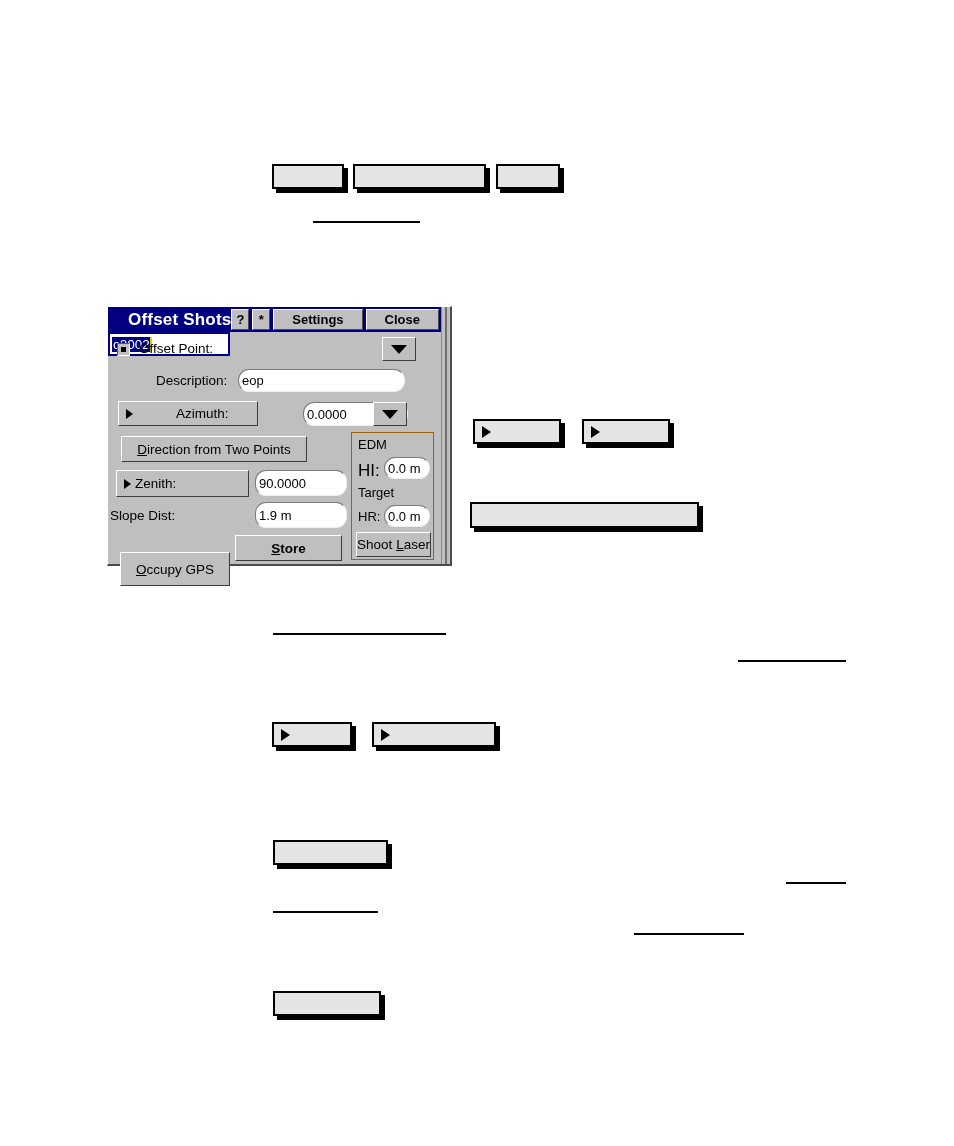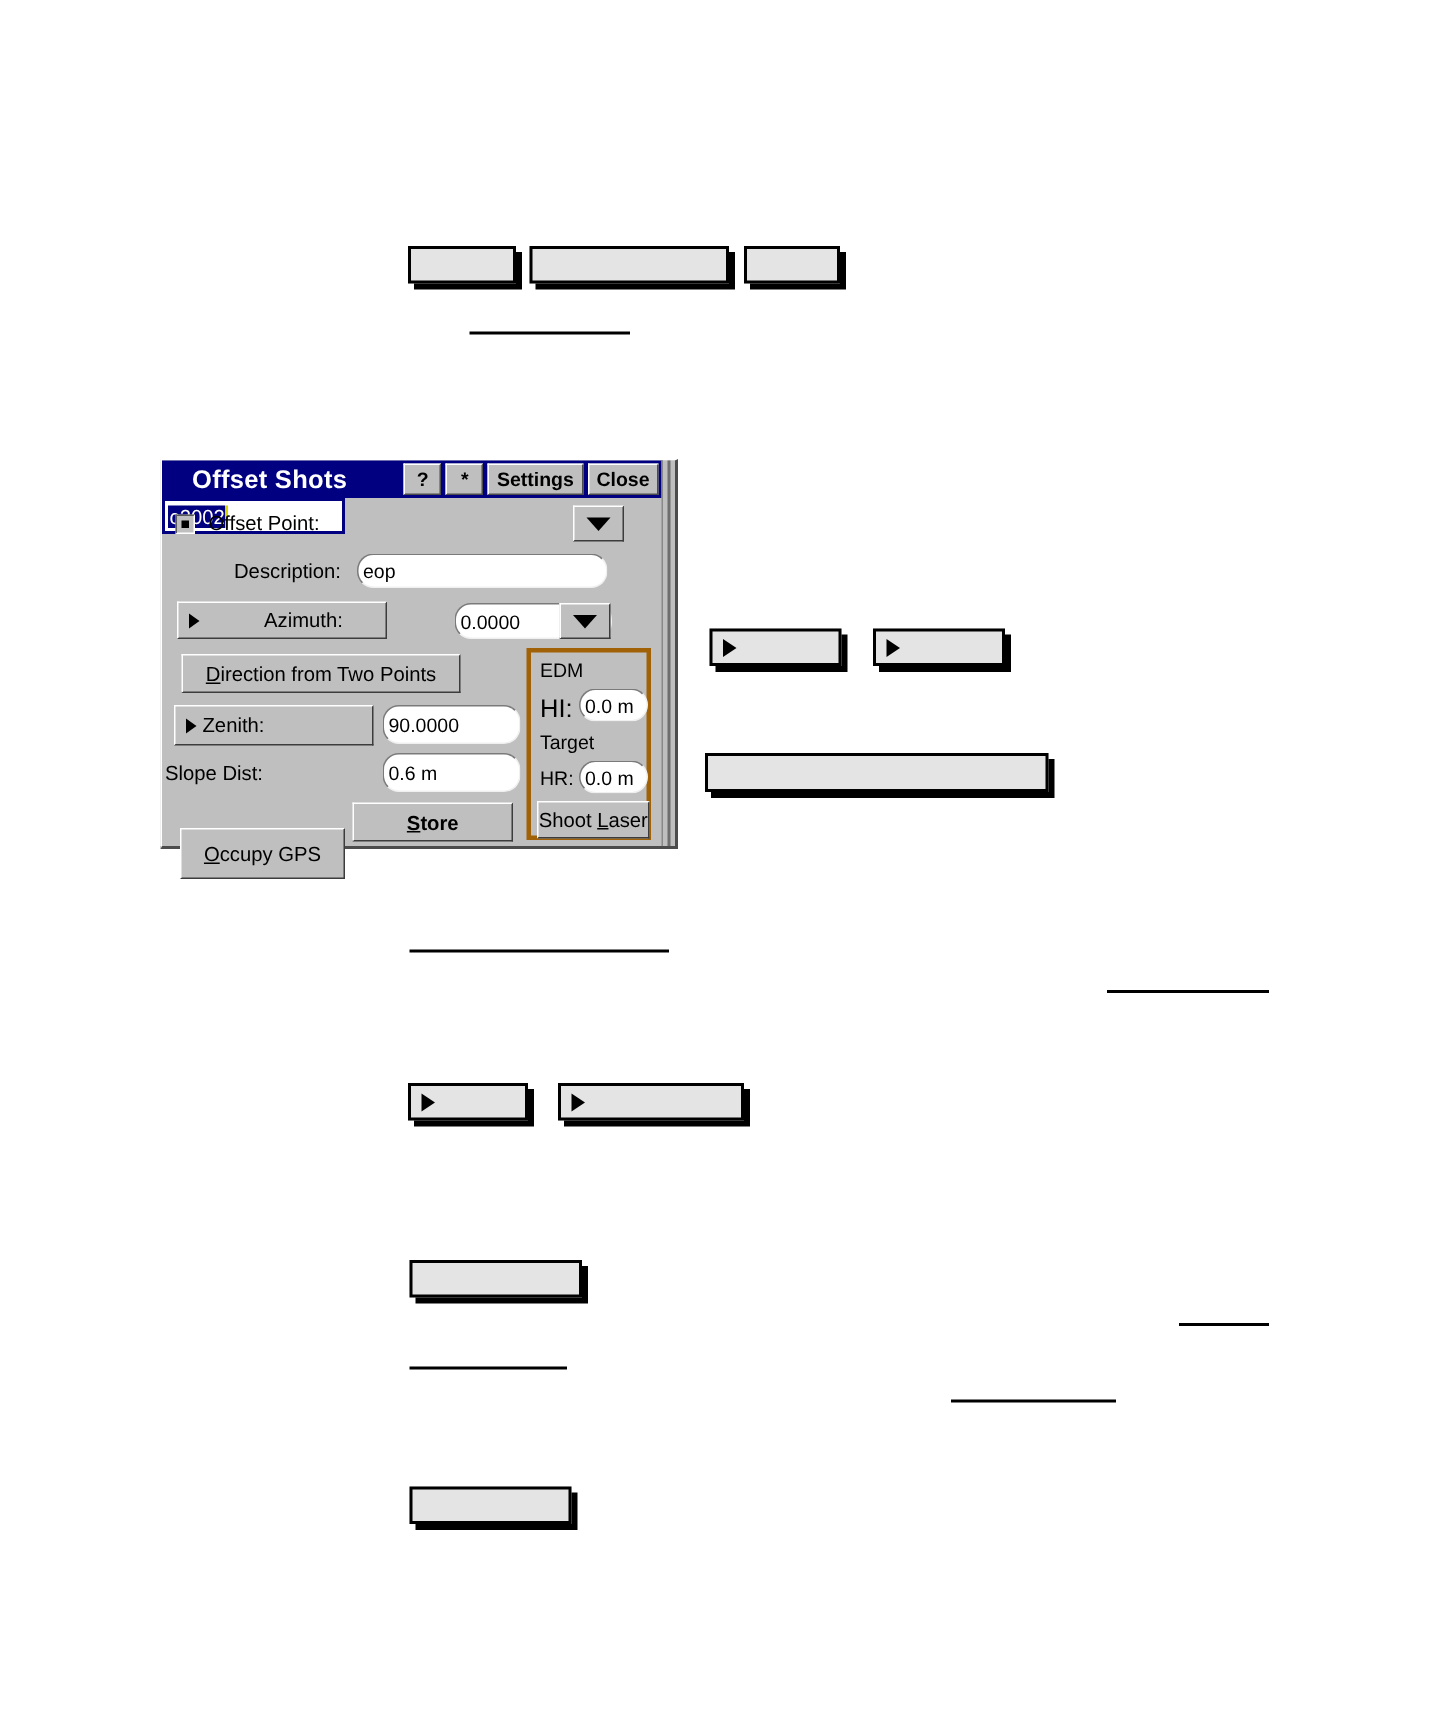--- a/index.html
+++ b/index.html
@@ -104,21 +104,21 @@
     border-top: 1px solid #ffffff;
     border-left: 1px solid #ffffff;
     border-right: 1px solid #4c4c4c;
     border-bottom: 1px solid #4c4c4c;
     font-size: 13px;
     font-weight: bold;
     color: #000000;
     height: 21px;
     line-height: 19px;
     margin-right: 3px;
-    padding: 0 5px;
+    padding: 0 18px;
     box-sizing: border-box;
     text-align: center;
     white-space: nowrap;
   }
   .tb-btn.sq { width: 25px; padding: 0; }
 
   .body-area {
     position: absolute;
     left: 0; top: 25px; right: 0; bottom: 0;
   }
@@ -226,21 +226,21 @@
     justify-content: center;
   }
   .toggle-square::after {
     content: "";
     width: 5px; height: 5px;
     background: #000000;
   }
 
   .groupbox {
     position: absolute;
-    border: 3px solid #a16207;
+    border: 1px solid #a16207;
     box-sizing: border-box;
     background: transparent;
   }
   .groupbox-inner { position: absolute; left:0; top:0; right:0; bottom:0; }
 
   u { text-decoration: underline; }
   .bold { font-weight: bold; }
 </style>
 </head>
 <body>
@@ -346,21 +346,21 @@
         </div>
       </div>
 
       <div class="btn3d left" style="left:8px; top:138px; width:133px; height:27px;">
         <span class="minitri"></span>
         <span>Zenith:</span>
       </div>
       <div class="sunken-field" style="position:absolute; left:147px; top:138px; width:92px; height:26px;">90.0000</div>
 
       <div class="lbl" style="position:absolute; left:2px; top:176px;">Slope Dist:</div>
-      <div class="sunken-field" style="position:absolute; left:147px; top:170px; width:92px; height:26px;">0.6 m</div>
+      <div class="sunken-field" style="position:absolute; left:147px; top:170px; width:92px; height:26px;">1.9 m</div>
 
       <div class="btn3d center" style="left:12px; top:220px; width:110px; height:34px;">
         <span><u>O</u>ccupy GPS</span>
       </div>
       <div class="btn3d center" style="left:127px; top:203px; width:107px; height:26px;">
         <span class="bold"><u>S</u>tore</span>
       </div>
 
     </div>
   </div>

